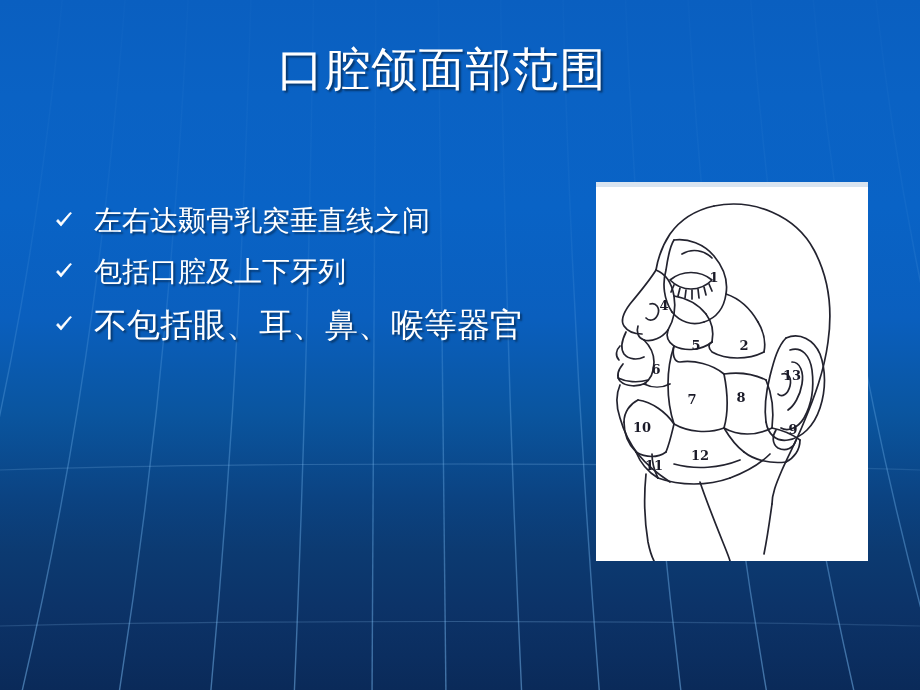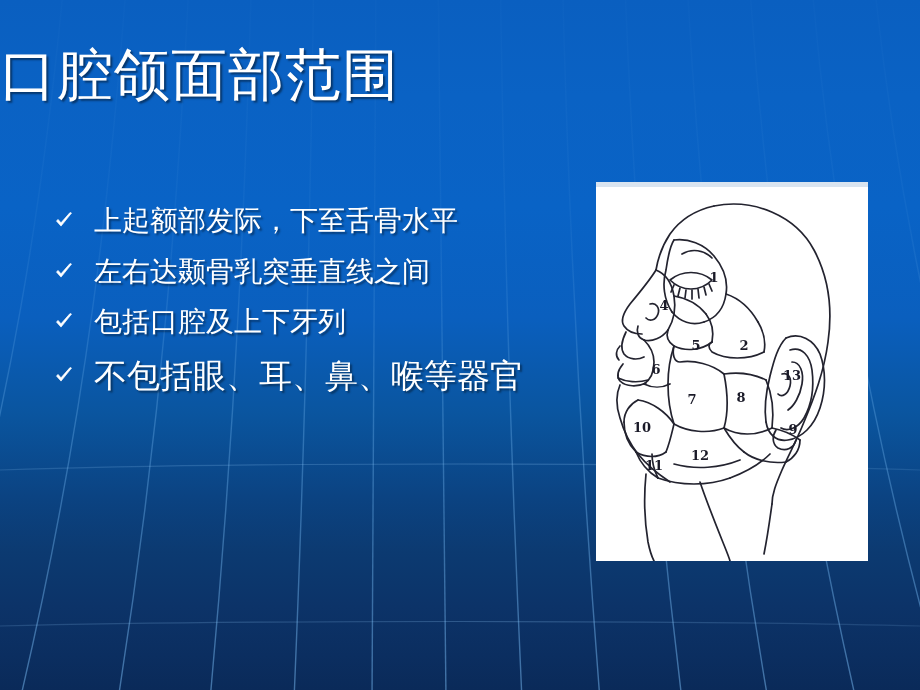--- a/index.html
+++ b/index.html
@@ -37,22 +37,23 @@
     height: 690px;
     pointer-events: none;
   }
 
   
   .title {
     position: absolute;
     left: 0;
     top: 44px;
     width: 884px;
+    text-align: center;
     font-family: "DejaVu Serif", "Liberation Serif", serif;
-    font-size: 56px;
+    font-size: 46px;
     line-height: 1.12;
     color: #ffffff;
     letter-spacing: 1px;
     text-shadow: 2px 2px 2px rgba(0,0,0,0.45);
     white-space: nowrap;
   }
 
   
   .body-block {
     position: absolute;
@@ -182,26 +183,20 @@
     </g>
   </svg>
 
   <div class="title">口腔颌面部范围</div>
 
   <div class="body-block">
 
 
     <ul class="bullets">
 
-      <li class="s1">
-        <svg class="check" viewBox="0 0 20 20">
-          <path d="M 2.5 10.5 L 7 15.5 L 17.5 2.5 L 16 2.0 L 7 12.2 L 4 8.8 Z" fill="#ffffff" stroke="#ffffff" stroke-width="0.7" stroke-linejoin="round"></path>
-        </svg>
-        <span>上起额部发际，下至舌骨水平</span>
-      </li>
 
       <li class="s2">
         <svg class="check" viewBox="0 0 20 20">
           <path d="M 2.5 10.5 L 7 15.5 L 17.5 2.5 L 16 2.0 L 7 12.2 L 4 8.8 Z" fill="#ffffff" stroke="#ffffff" stroke-width="0.7" stroke-linejoin="round"></path>
         </svg>
         <span>左右达颞骨乳突垂直线之间</span>
       </li>
 
       <li class="s3">
         <svg class="check" viewBox="0 0 20 20">

